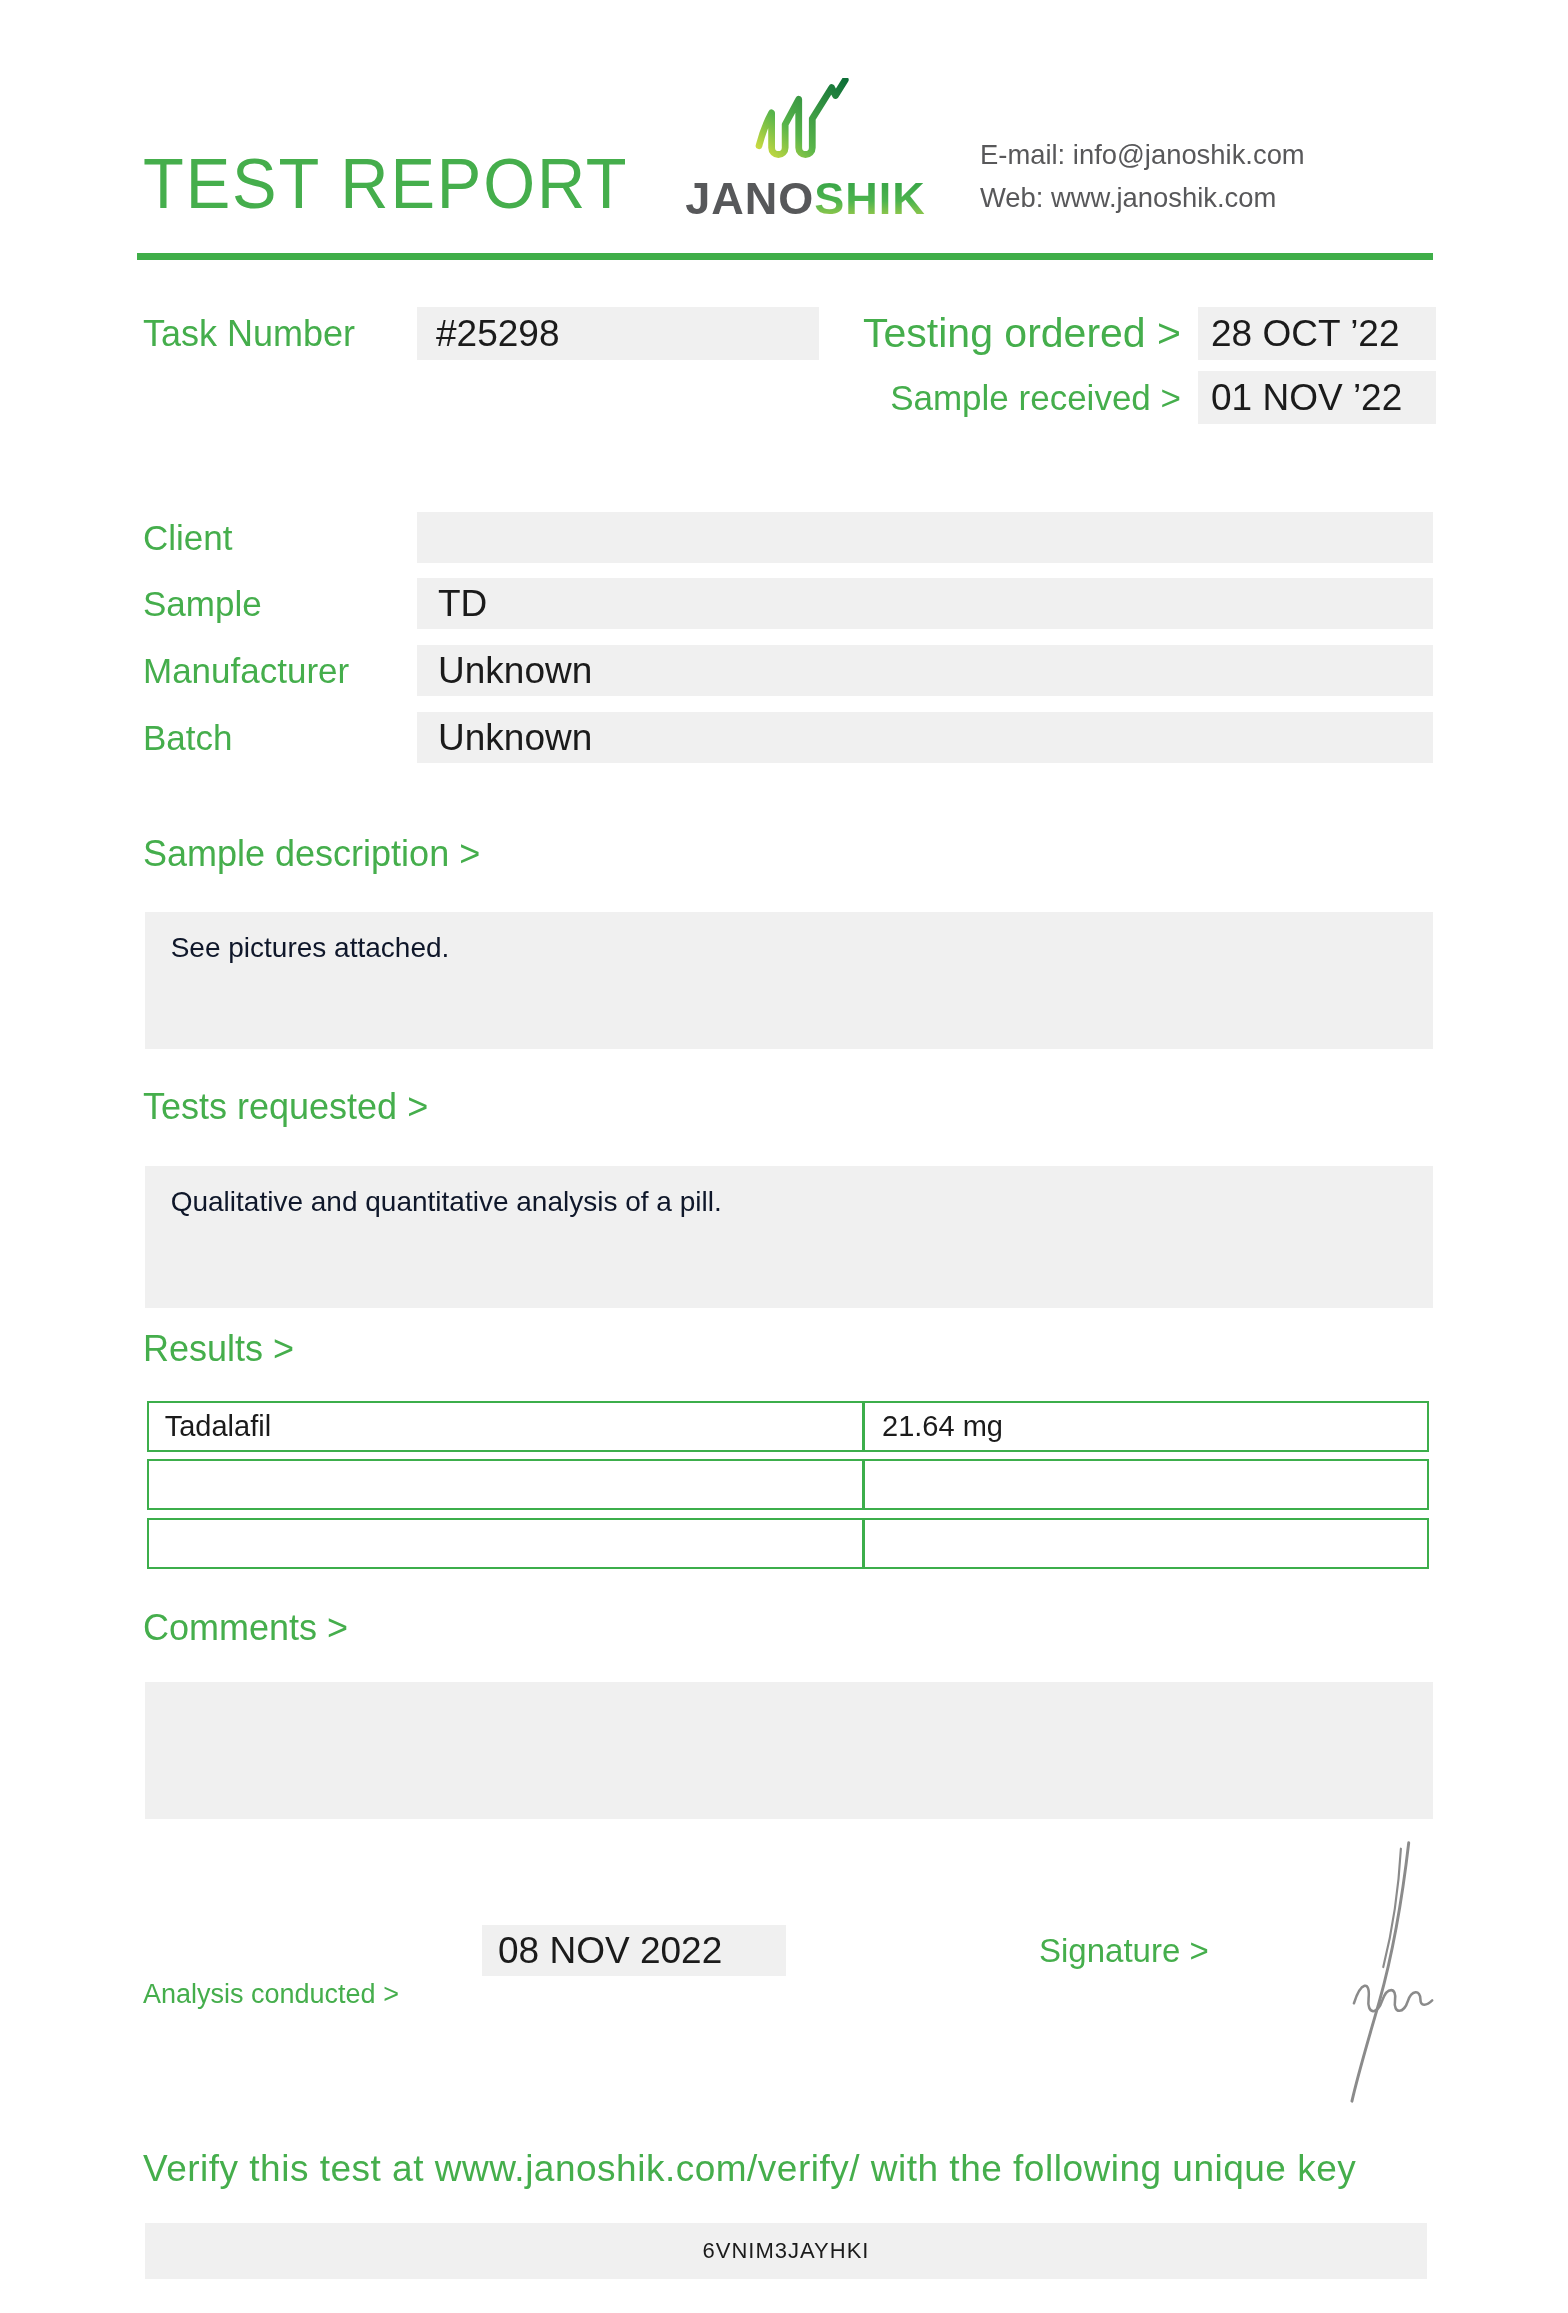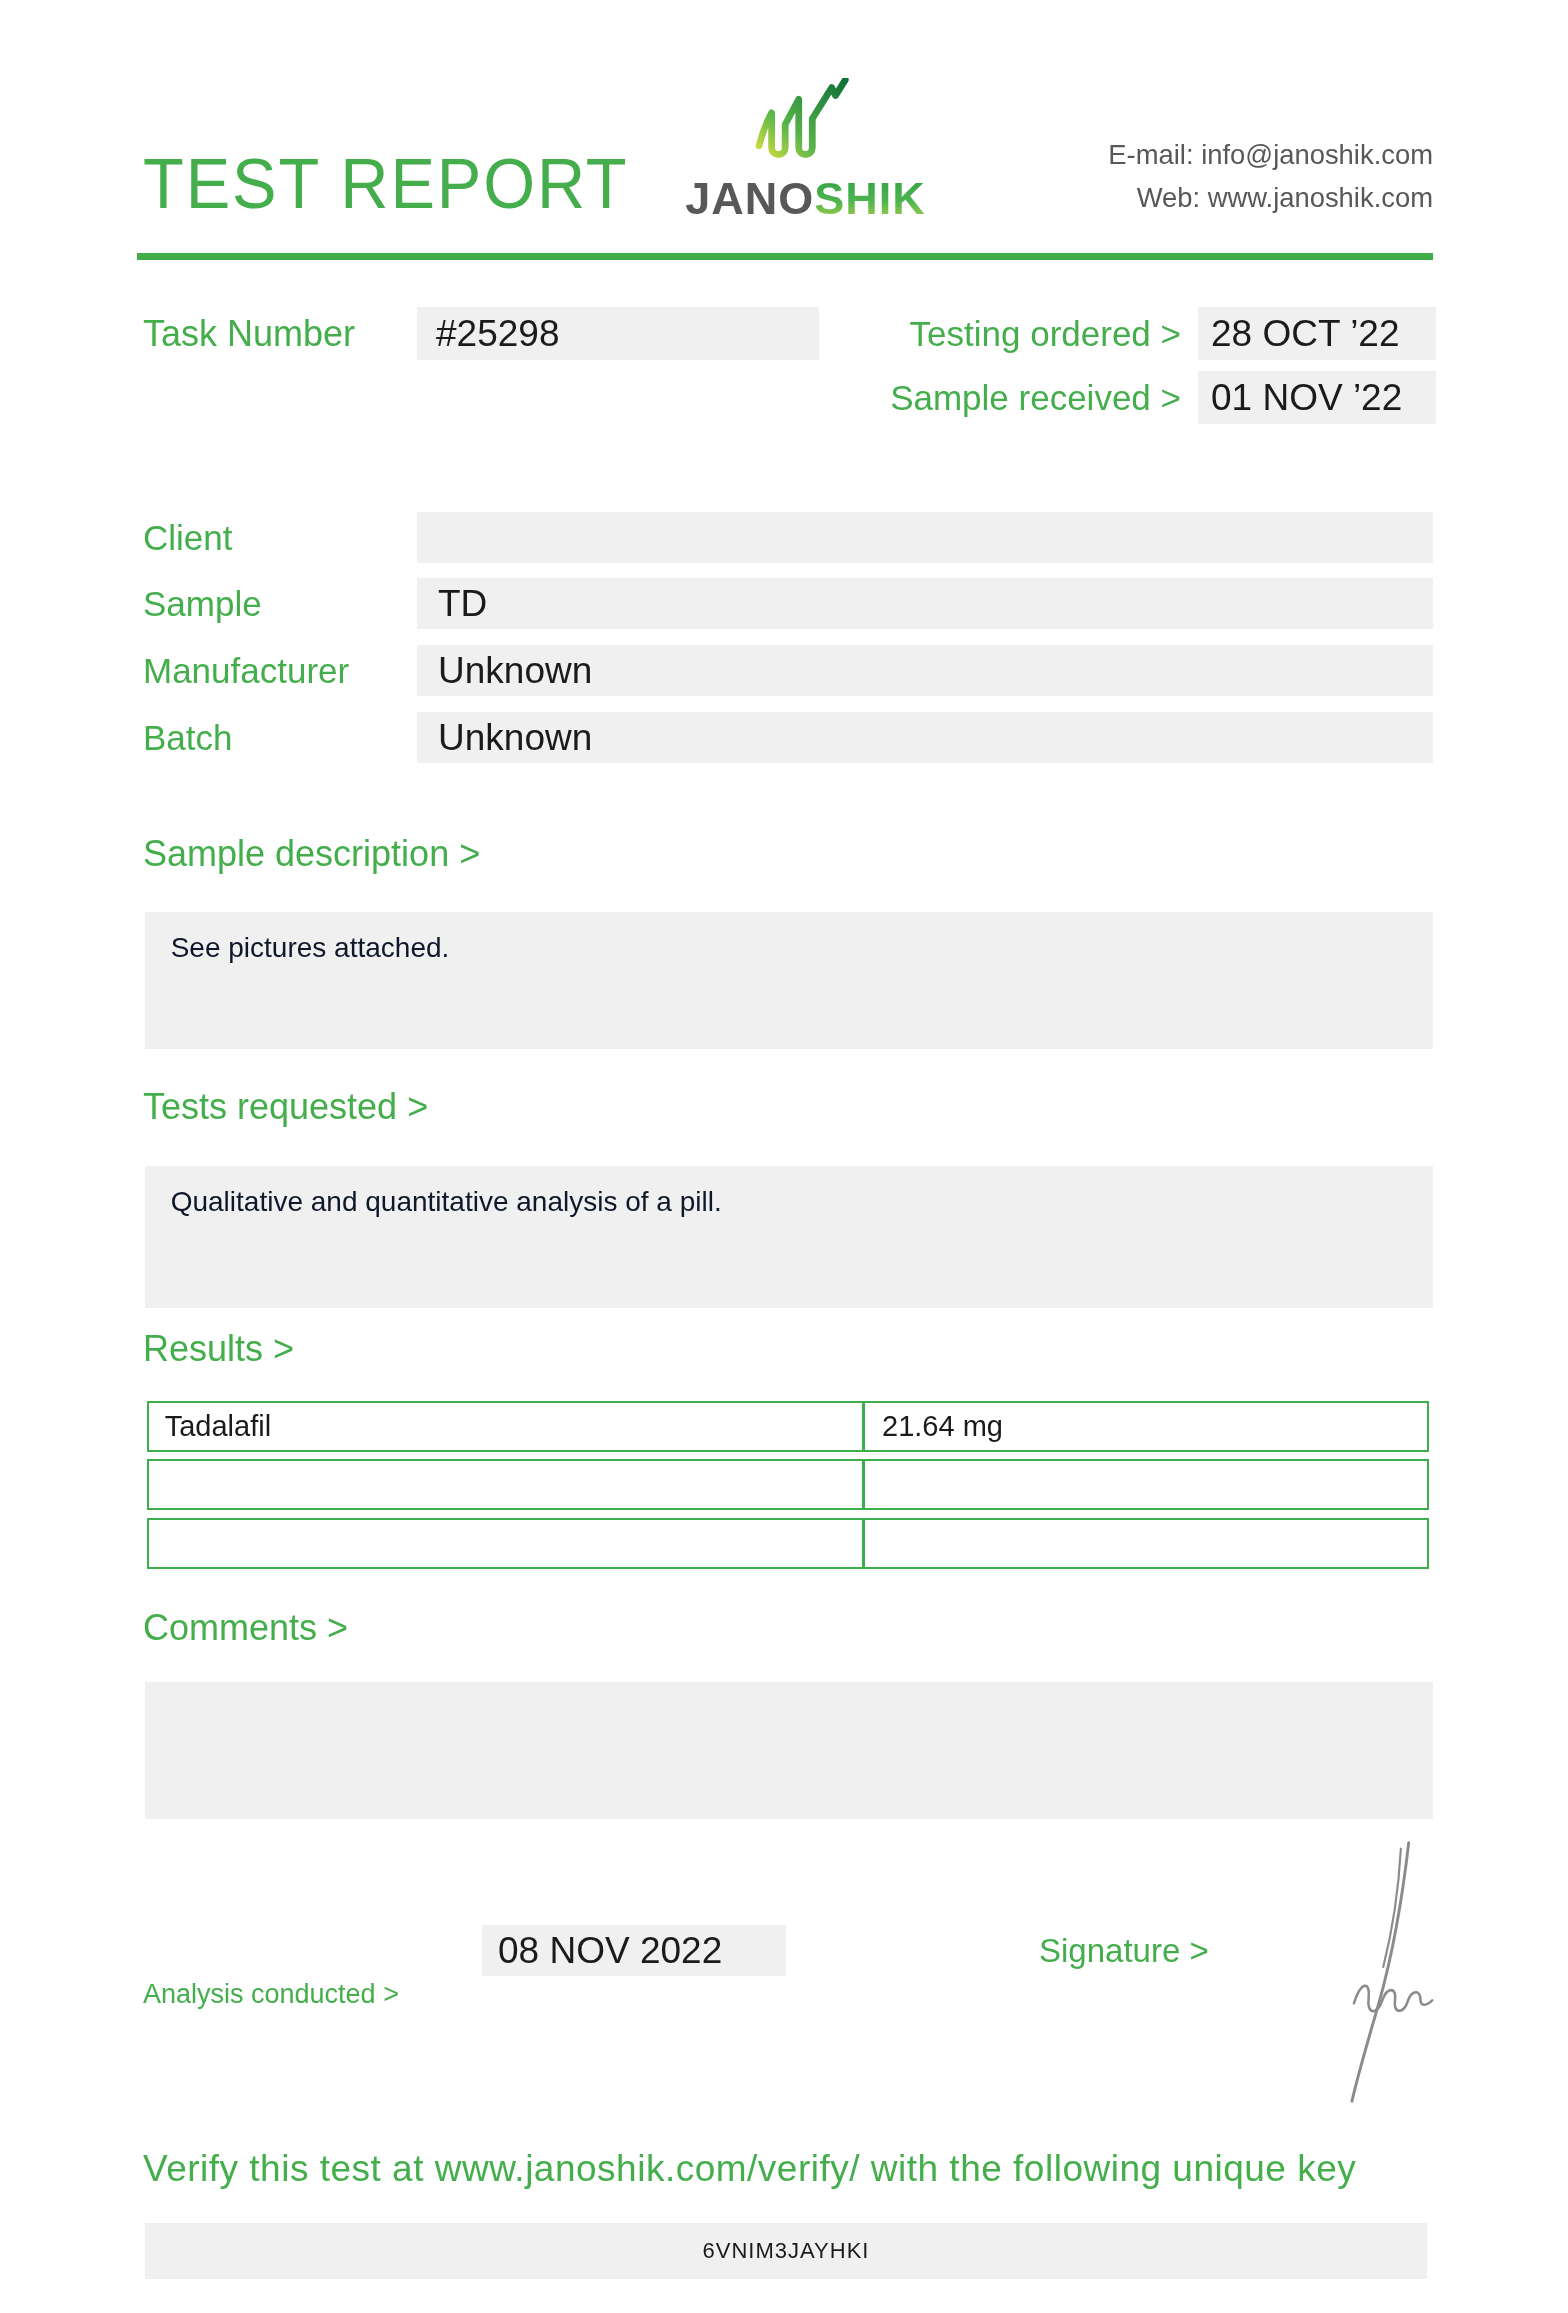--- a/index.html
+++ b/index.html
@@ -20,30 +20,30 @@
     left:676px;top:173px;width:259px;text-align:center;font-size:45px;font-weight:bold;
     letter-spacing:1px;white-space:nowrap;
   }
   .logo-text .jano{color:var(--logo-gray);}
   .logo-text .shik{
     color:#3fae49;
     background:linear-gradient(180deg,#2f9e44 0%,#4db44e 55%,#b8d24a 100%);
     -webkit-background-clip:text;background-clip:text;-webkit-text-fill-color:transparent;
   }
   .contact{
-    left:980px;top:133px;width:453px;text-align:right;font-size:27.4px;
+    left:980px;top:133px;width:453px;text-align:left;font-size:27.4px;
     color:var(--muted-gray);line-height:43px;white-space:nowrap;
   }
   .rule{left:137px;top:253px;width:1296px;height:6.9px;background:var(--rule);}
   .row-label{font-size:36px;color:var(--accent);display:flex;align-items:center;white-space:nowrap;}
   .val{font-size:37px;color:var(--text-dark);display:flex;align-items:center;white-space:nowrap;}
   .task-label{left:143px;top:307px;height:53px;}
   .task-box{left:417px;top:307px;width:402px;height:53px;}
   .task-val{left:436px;top:307px;height:53px;}
-  .t-ord-label{left:833px;top:307px;width:348px;height:53px;justify-content:flex-end;font-size:35px;}
+  .t-ord-label{left:833px;top:307px;width:348px;height:53px;justify-content:flex-end;font-size:41px;}
   .t-ord-box{left:1198px;top:307px;width:238px;height:53px;}
   .t-ord-val{left:1211px;top:307px;height:53px;}
   .s-rec-label{left:833px;top:371px;width:348px;height:53px;justify-content:flex-end;font-size:35px;}
   .s-rec-box{left:1198px;top:371px;width:238px;height:53px;}
   .s-rec-val{left:1211px;top:371px;height:53px;}
   .info-label{left:143px;height:51px;font-size:35px;}
   .info-box{left:417px;width:1016px;height:51px;}
   .info-val{left:438px;height:51px;}
   .sec-heading{left:143px;font-size:36px;color:var(--accent);white-space:nowrap;}
   .sec-box{left:145px;width:1288px;}

